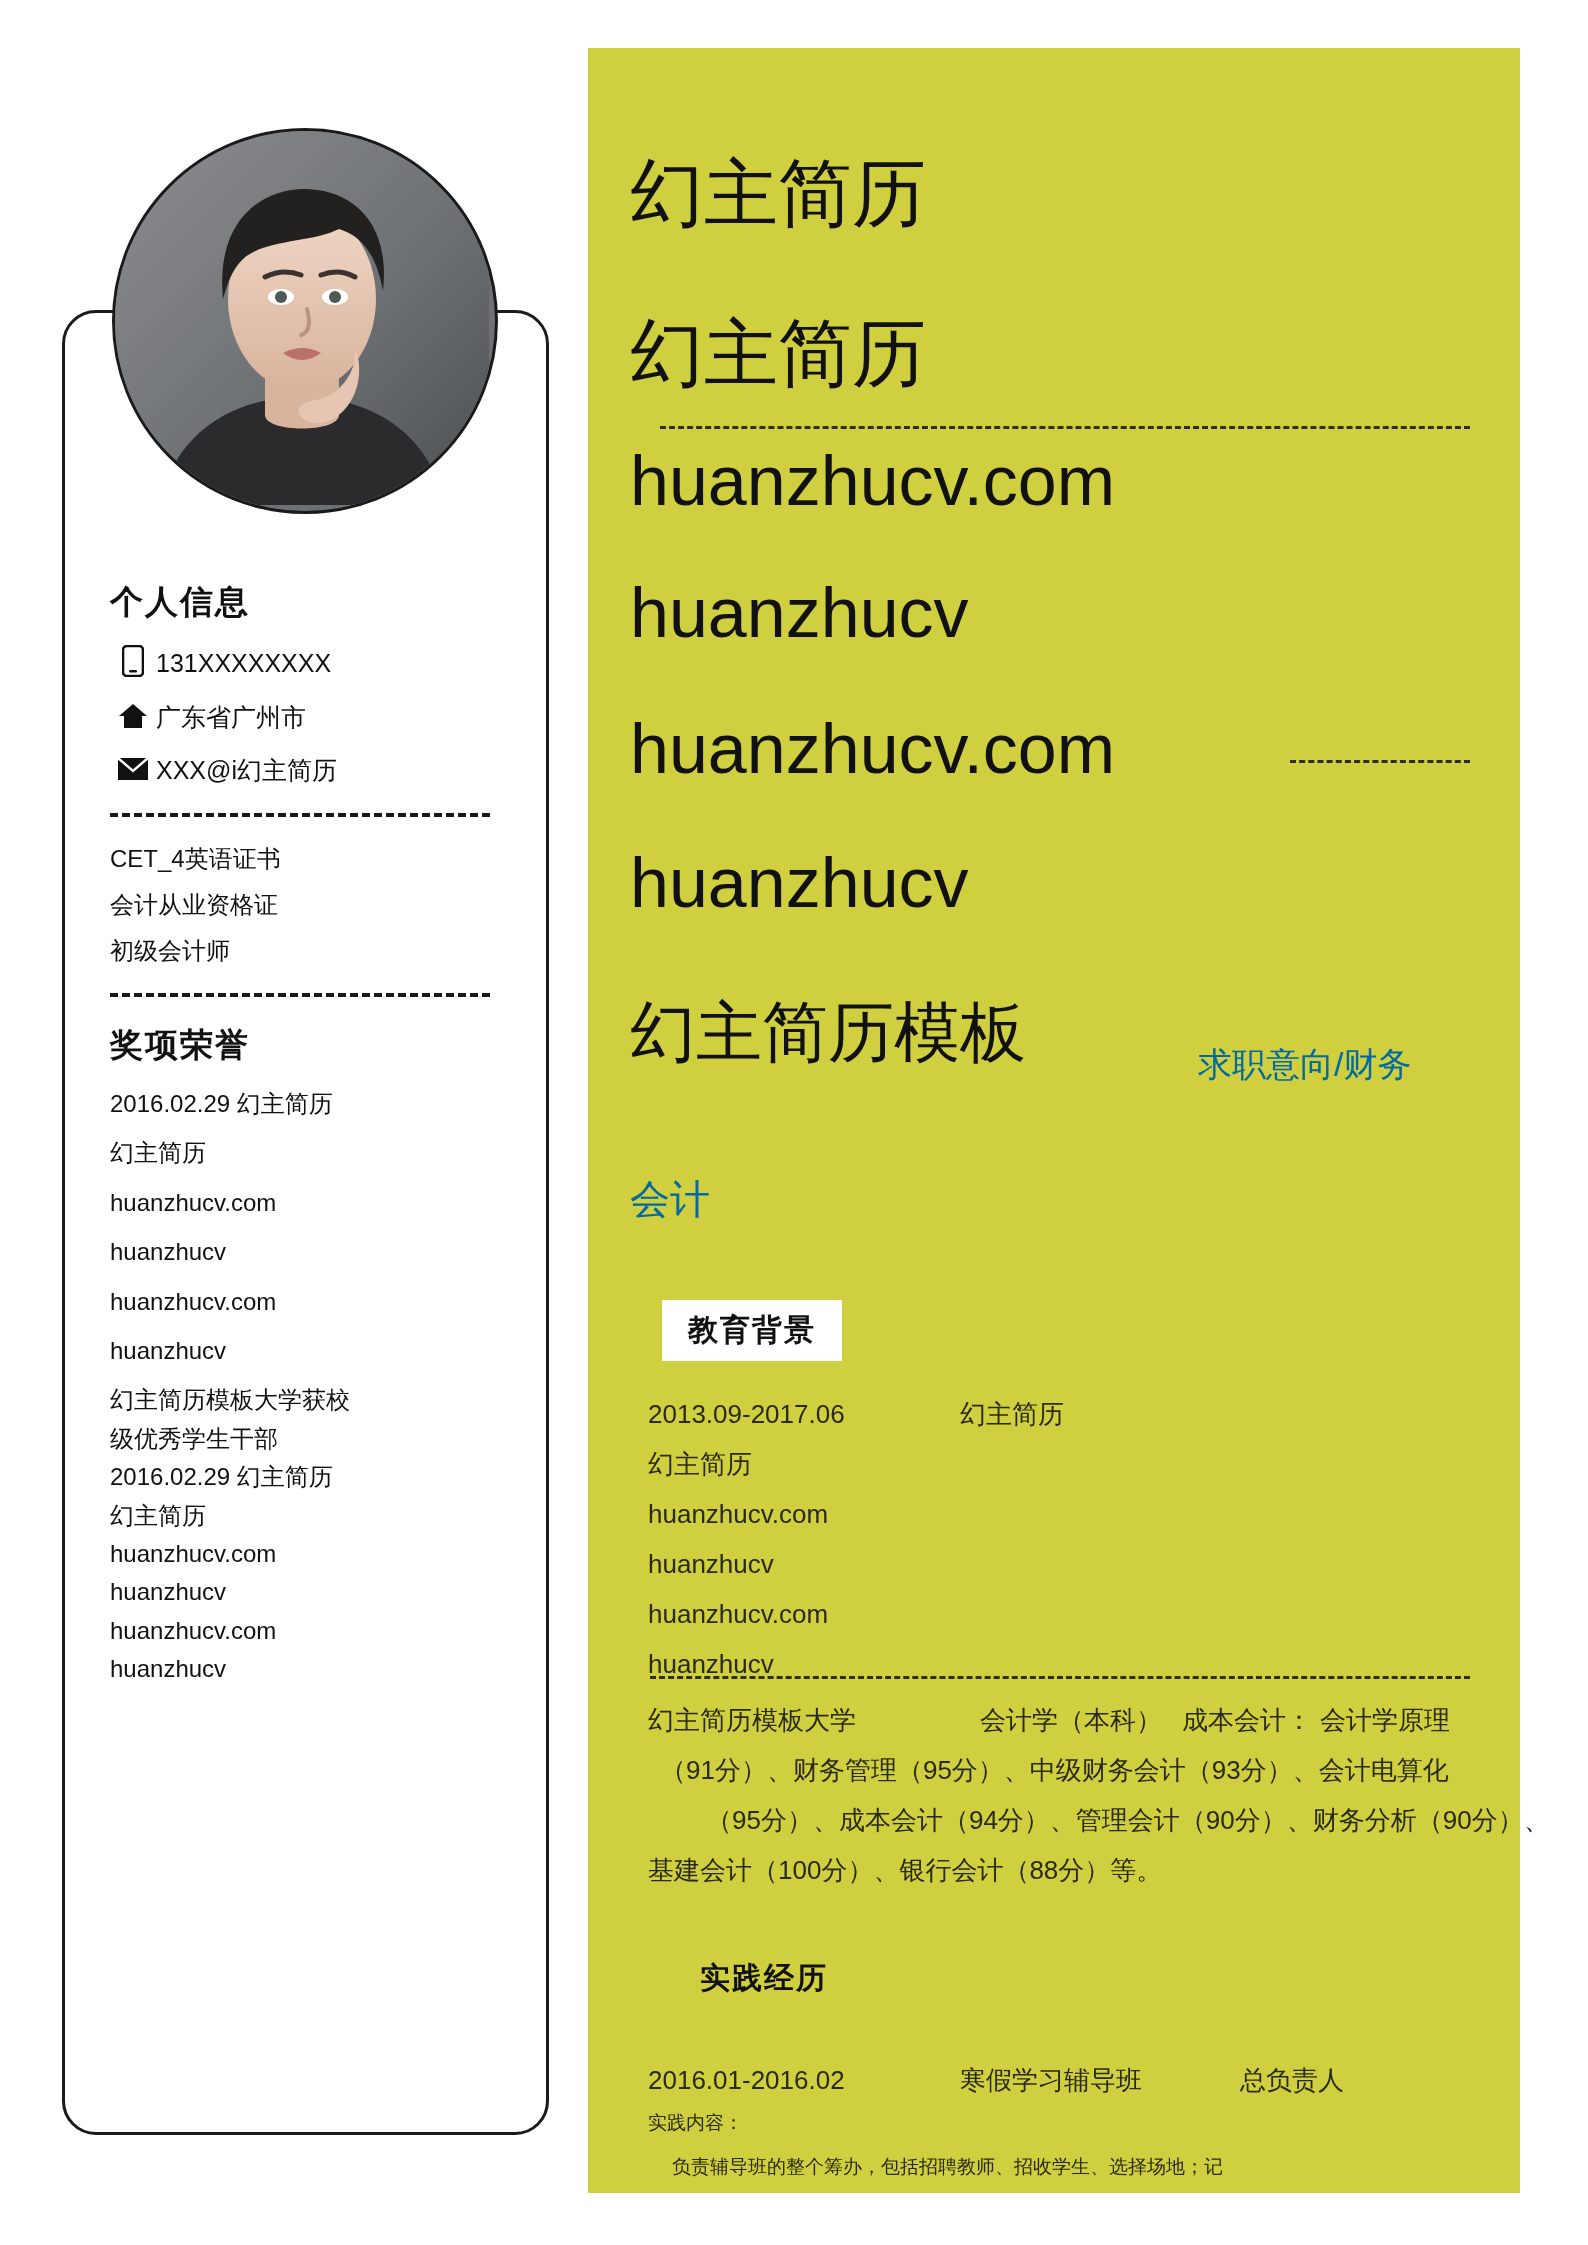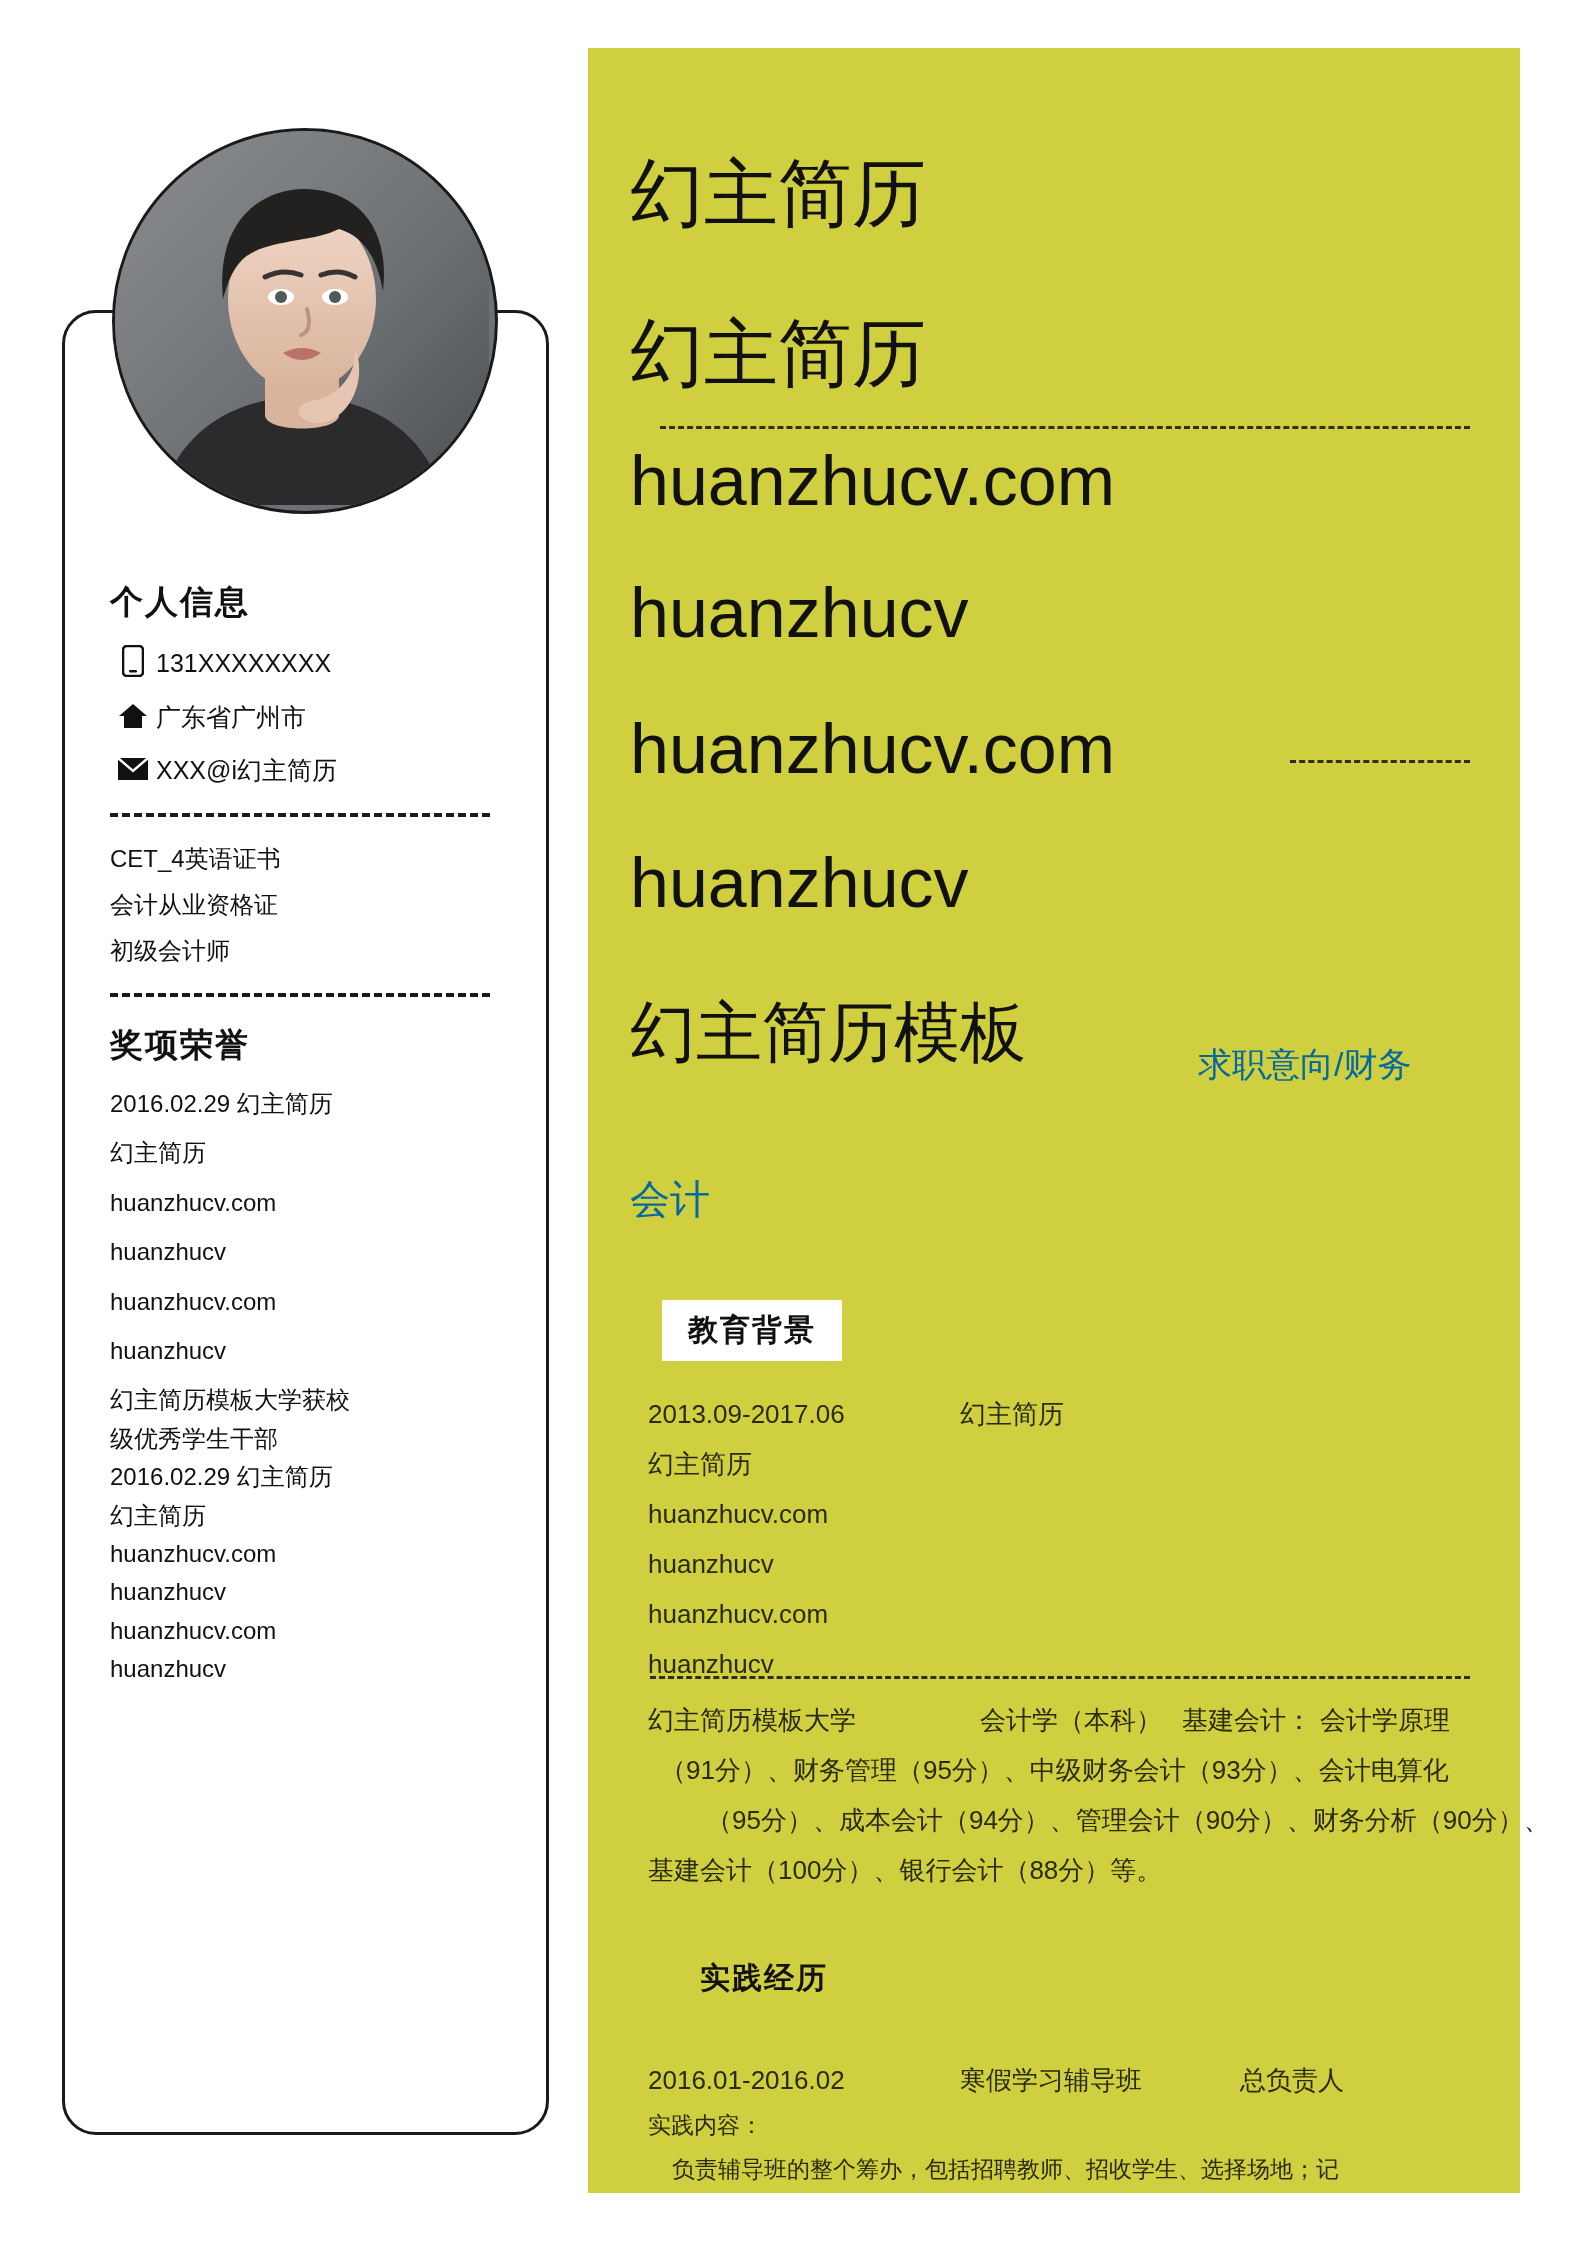--- a/index.html
+++ b/index.html
@@ -149,21 +149,21 @@
     color: #111;
     letter-spacing: 2px;
   }
 
   .body-line {
     font-size: 26px;
     color: #2a2a12;
     line-height: 1.42;
   }
   .body-sm {
-    font-size: 23px;
+    font-size: 19px;
     color: #2a2a12;
     line-height: 1.55;
     text-align: center;
   }
 </style>
 </head>
 <body>
 
 <div id="yellow-panel"></div>
 
@@ -186,21 +186,21 @@
 <div class="rp body-line" style="left:960px; top:1396px;">幻主简历</div>
 <div class="rp body-line" style="left:648px; top:1446px;">幻主简历</div>
 <div class="rp body-line" style="left:648px; top:1496px;">huanzhucv.com</div>
 <div class="rp body-line" style="left:648px; top:1546px;">huanzhucv</div>
 <div class="rp body-line" style="left:648px; top:1596px;">huanzhucv.com</div>
 <div class="rp body-line" style="left:648px; top:1646px;">huanzhucv</div>
 <hr class="rp dash-yellow" style="left:650px; top:1668px; width:820px;">
 
 <div class="rp body-line" style="left:648px; top:1702px;">幻主简历模板大学</div>
 <div class="rp body-line" style="left:960px; top:1702px;margin-left:20px;">会计学（本科）</div>
-<div class="rp body-line" style="left:1182px; top:1702px;">基建会计：</div>
+<div class="rp body-line" style="left:1182px; top:1702px;">成本会计：</div>
 <div class="rp body-line" style="left:1320px; top:1702px;">会计学原理</div>
 <div class="rp body-line" style="left:660px; top:1752px;">（91分）、财务管理（95分）、中级财务会计（93分）、会计电算化</div>
 <div class="rp body-line" style="left:660px; top:1802px;margin-left:46px;">（95分）、成本会计（94分）、管理会计（90分）、财务分析（90分）、</div>
 <div class="rp body-line" style="left:648px; top:1852px;">基建会计（100分）、银行会计（88分）等。</div>
 
 <div class="rp sub-head" style="left:700px; top:1958px;">实践经历</div>
 <div class="rp body-line" style="left:648px; top:2062px;">2016.01-2016.02</div>
 <div class="rp body-line" style="left:960px; top:2062px;">寒假学习辅导班</div>
 <div class="rp body-line" style="left:1240px; top:2062px;">总负责人</div>
 <div class="rp body-sm" style="left:648px; top:2108px;">实践内容：</div>

